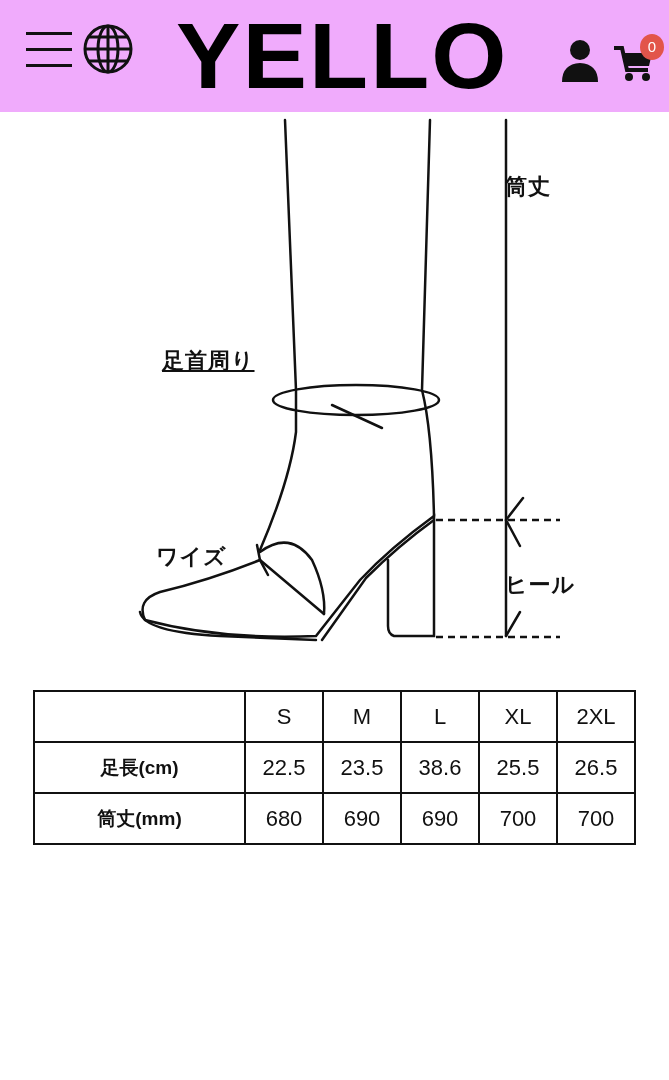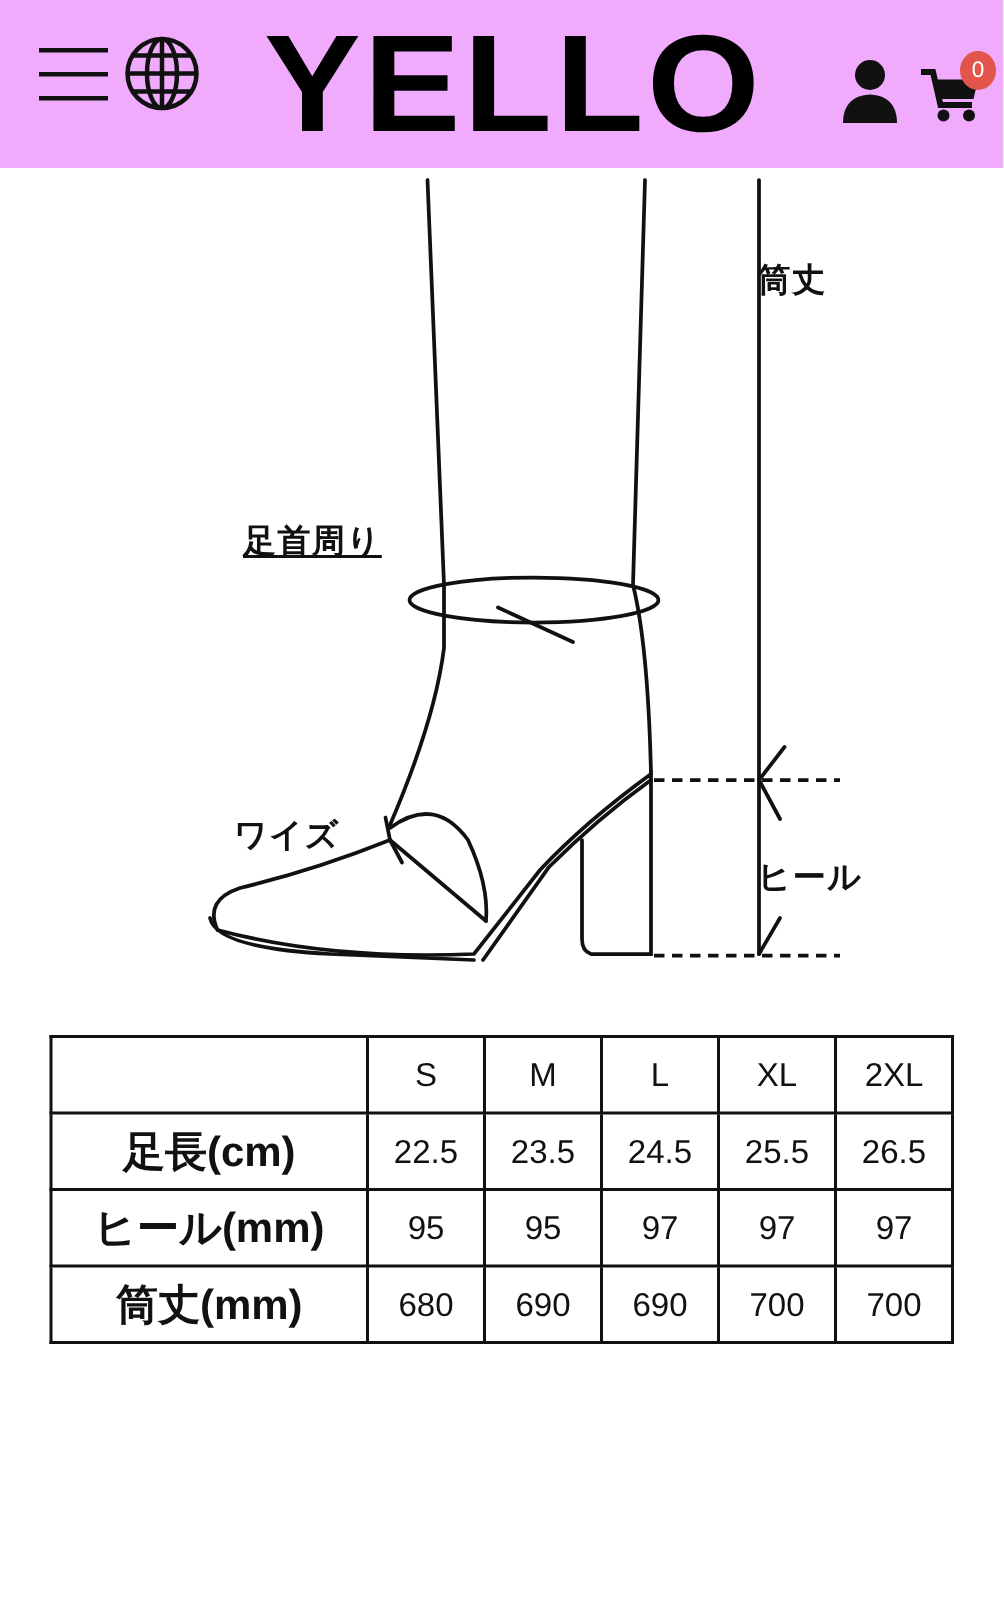--- a/index.html
+++ b/index.html
@@ -19,21 +19,21 @@
                 background: #e2554a; color: #fff; font-size: 15px; line-height: 26px; text-align: center; }
 
   .diagram { position: absolute; left: 0; top: 112px; width: 662px; height: 560px; padding-left: 20px; }
   .dlabel { position: absolute; font-size: 22px; font-weight: 700; color: #111; letter-spacing: 1px; }
 
   .size-table { position: absolute; left: 33px; top: 690px; border-collapse: collapse;
                 font-family: "Liberation Sans Narrow", "Liberation Sans", sans-serif; }
   .size-table td, .size-table th { border: 2px solid #111; height: 51px; text-align: center;
                 font-size: 22px; font-weight: 400; color: #111; }
   .size-table th.col { width: 78px; }
-  .size-table .rowhead { width: 211px; font-weight: 700; font-size: 28px; }
+  .size-table .rowhead { width: 211px; font-weight: 700; font-size: 19px; }
   .size-table .corner { width: 211px; }
 </style>
 </head>
 <body>
 
 <div class="header">
   <div class="menu-btn">
     <span style="top:4px"></span>
       <span style="top:20px"></span>
       <span style="top:36px"></span>
@@ -107,31 +107,23 @@
     <th class="col">S</th>
     <th class="col">M</th>
     <th class="col">L</th>
     <th class="col">XL</th>
     <th class="col">2XL</th>
   </tr>
   <tr>
     <td class="rowhead">足長(cm)</td>
     <td>22.5</td>
     <td>23.5</td>
-    <td>24.5</td>
+    <td>38.6</td>
     <td>25.5</td>
     <td>26.5</td>
-  </tr>
-  <tr>
-    <td class="rowhead">ヒール(mm)</td>
-    <td>95</td>
-    <td>95</td>
-    <td>97</td>
-    <td>97</td>
-    <td>97</td>
   </tr>
   <tr>
     <td class="rowhead">筒丈(mm)</td>
     <td>680</td>
     <td>690</td>
     <td>690</td>
     <td>700</td>
     <td>700</td>
   </tr>
 </tbody>

